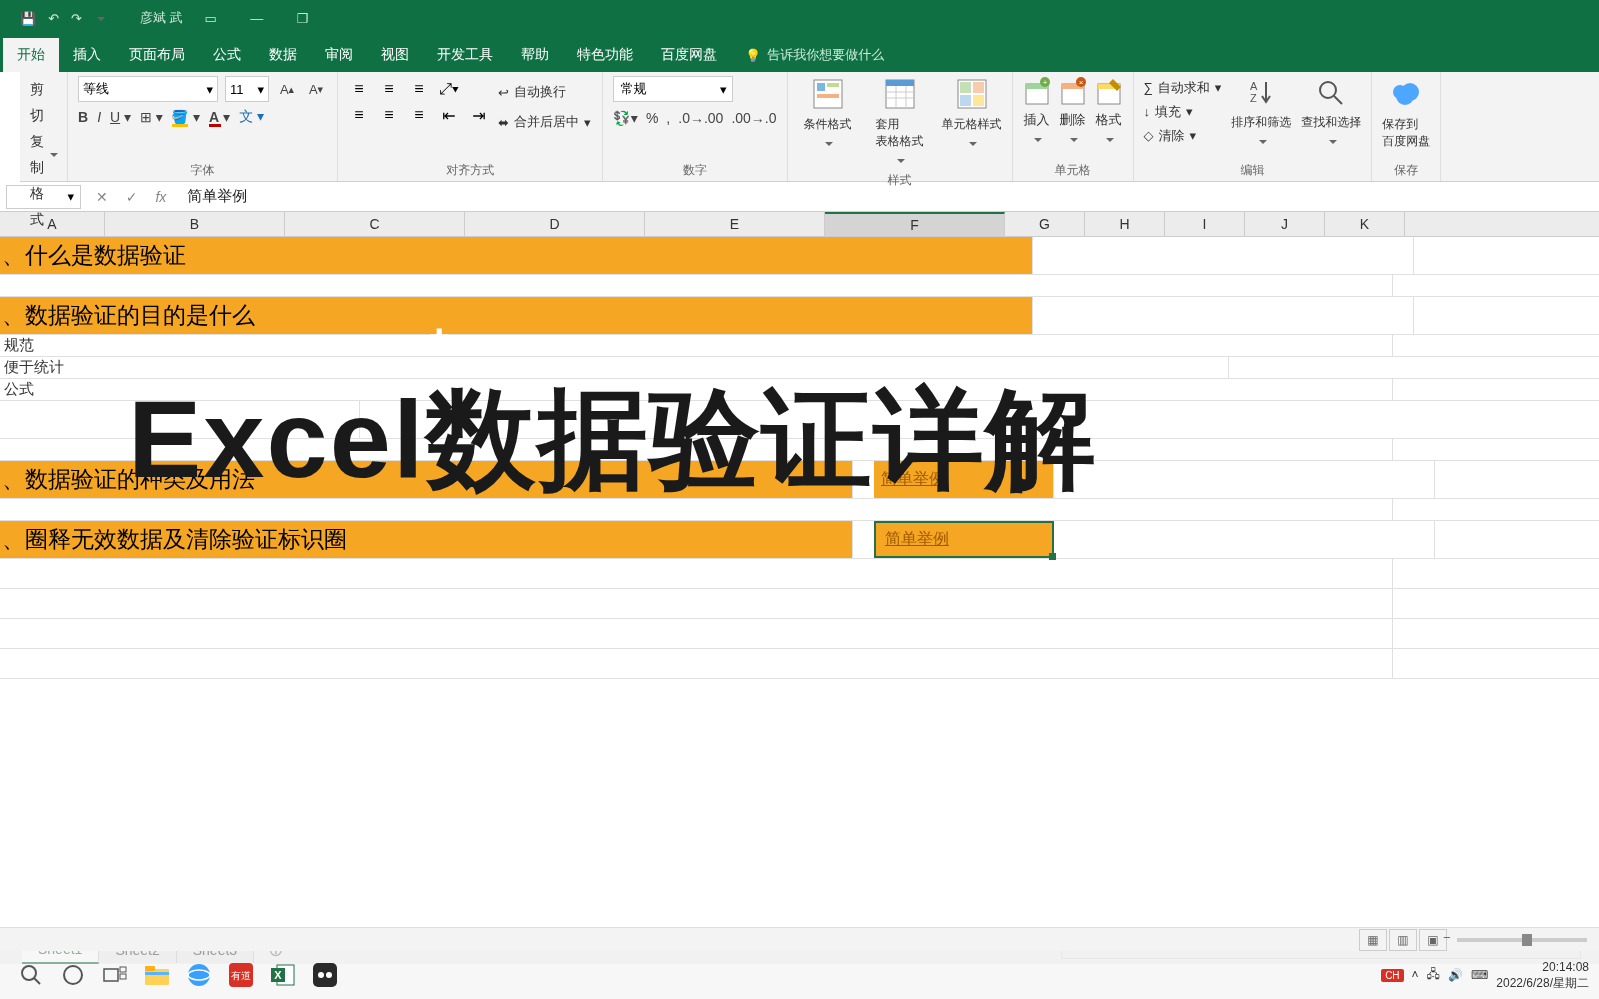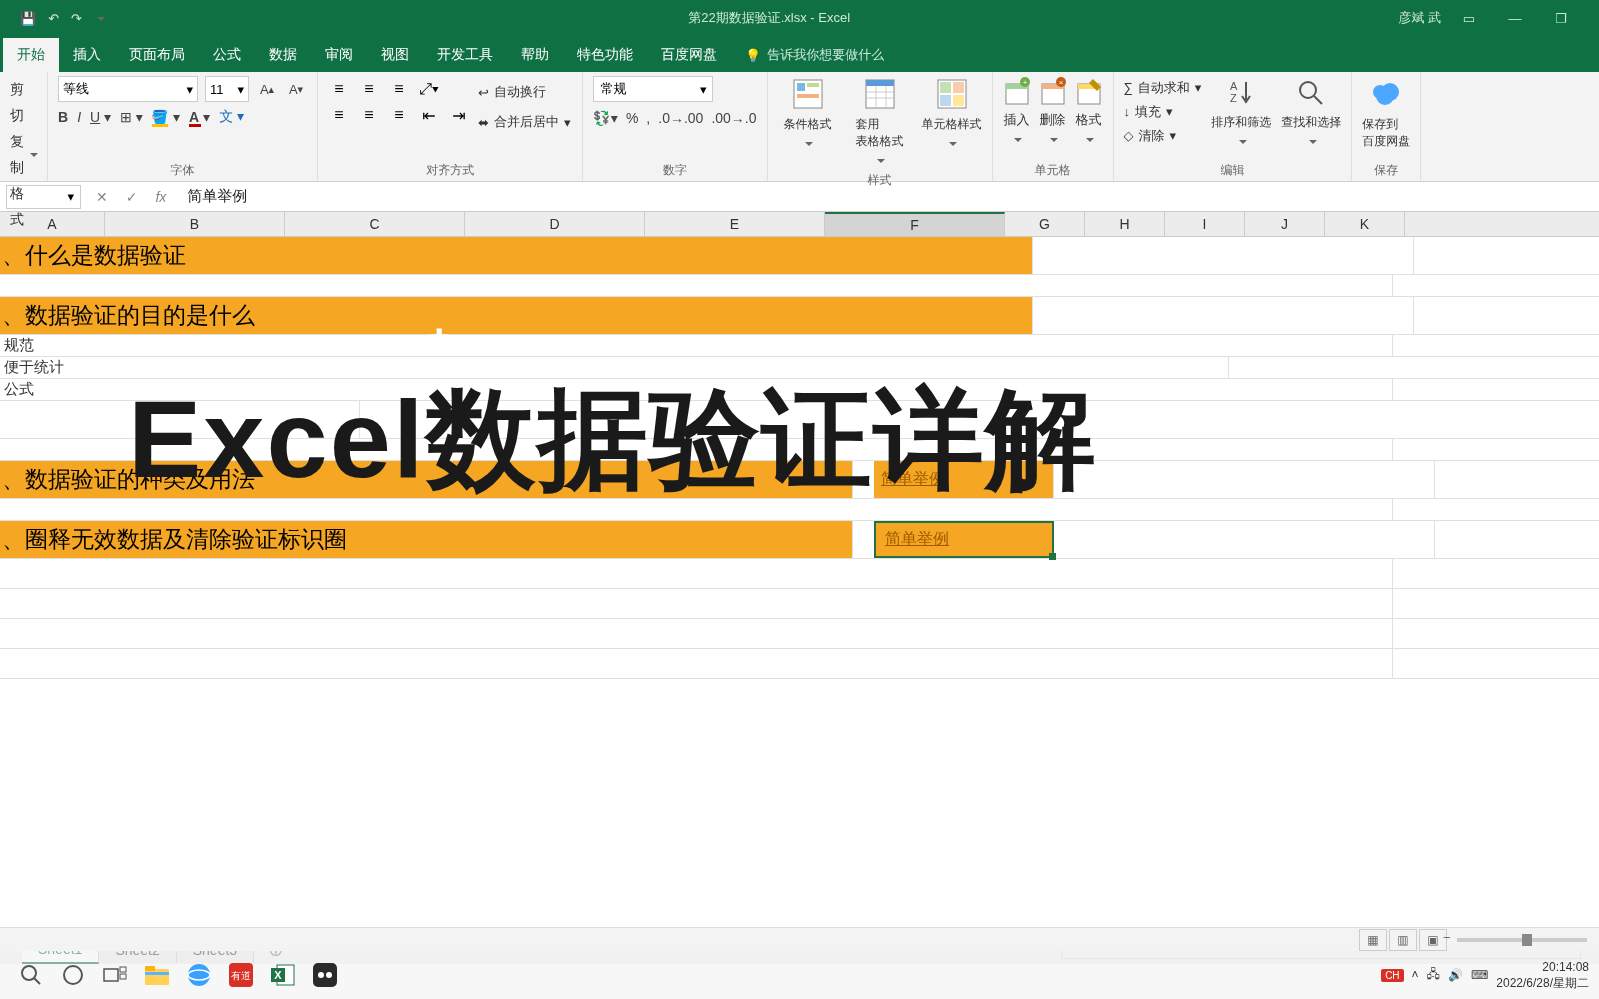--- a/index.html
+++ b/index.html
@@ -13,21 +13,21 @@
 .titlebar-right span { font-size: 13px; }
 .win-btn { width: 36px; height: 24px; display: inline-flex; align-items: center; justify-content: center; font-size: 16px; }
 
 
 .ribbon-tabs { height: 36px; background: #0f7043; display: flex; align-items: flex-end; color: #fff; font-size: 14px; padding-left: 3px; }
 .tab { padding: 8px 14px; cursor: pointer; }
 .tab.active { background: #f3f3f3; color: #0f7043; }
 .tell-me { padding: 8px 14px; color: #cceadb; font-size: 13px; display: flex; align-items: center; gap: 6px; }
 
 
-.ribbon { height: 110px; background: #f3f3f3; border-bottom: 1px solid #d0d0d0; display: flex; }
+.ribbon { height: 110px; background: #f3f3f3; border-bottom: 1px solid #d0d0d0; display: flex; margin-left: 20px; }
 .ribbon-group { border-right: 1px solid #dedede; padding: 4px 10px 2px; display: flex; flex-direction: column; justify-content: space-between; }
 .group-label { font-size: 12px; color: #666; text-align: center; padding-top: 4px; }
 .group-content { display: flex; align-items: flex-start; gap: 6px; flex: 1; }
 .clip-btns { font-size: 14px; color: #333; line-height: 26px; }
 .clip-btns div { display: flex; align-items: center; gap: 3px; }
 .font-box { display: flex; flex-direction: column; gap: 6px; }
 .font-row1 { display: flex; align-items: center; gap: 7px; }
 .font-select { width: 140px; height: 26px; border: 1px solid #ccc; background: #fff; font-size: 13px; padding: 0 4px; display: flex; align-items: center; justify-content: space-between; }
 .size-select { width: 44px; height: 26px; border: 1px solid #ccc; background: #fff; font-size: 13px; padding: 0 4px; display: flex; align-items: center; justify-content: space-between; }
 .icon-sm { width: 22px; height: 22px; display: inline-flex; align-items: center; justify-content: center; font-size: 13px; color: #444; }
@@ -115,21 +115,20 @@
 </head>
 <body>
 
 <div class="titlebar">
   <div class="titlebar-left">
     <span>💾</span>
     <span>↶</span>
     <span>↷</span>
     <span class="caret"></span>
   </div>
-  <div class="titlebar-center">第22期数据验证.xlsx - Excel</div>
   <div class="titlebar-right">
     <span>彦斌 武</span>
     <span class="win-btn">▭</span>
     <span class="win-btn">—</span>
     <span class="win-btn">❐</span>
   </div>
 </div>
 
 <div class="ribbon-tabs">
   <div class="tab active">开始</div>

